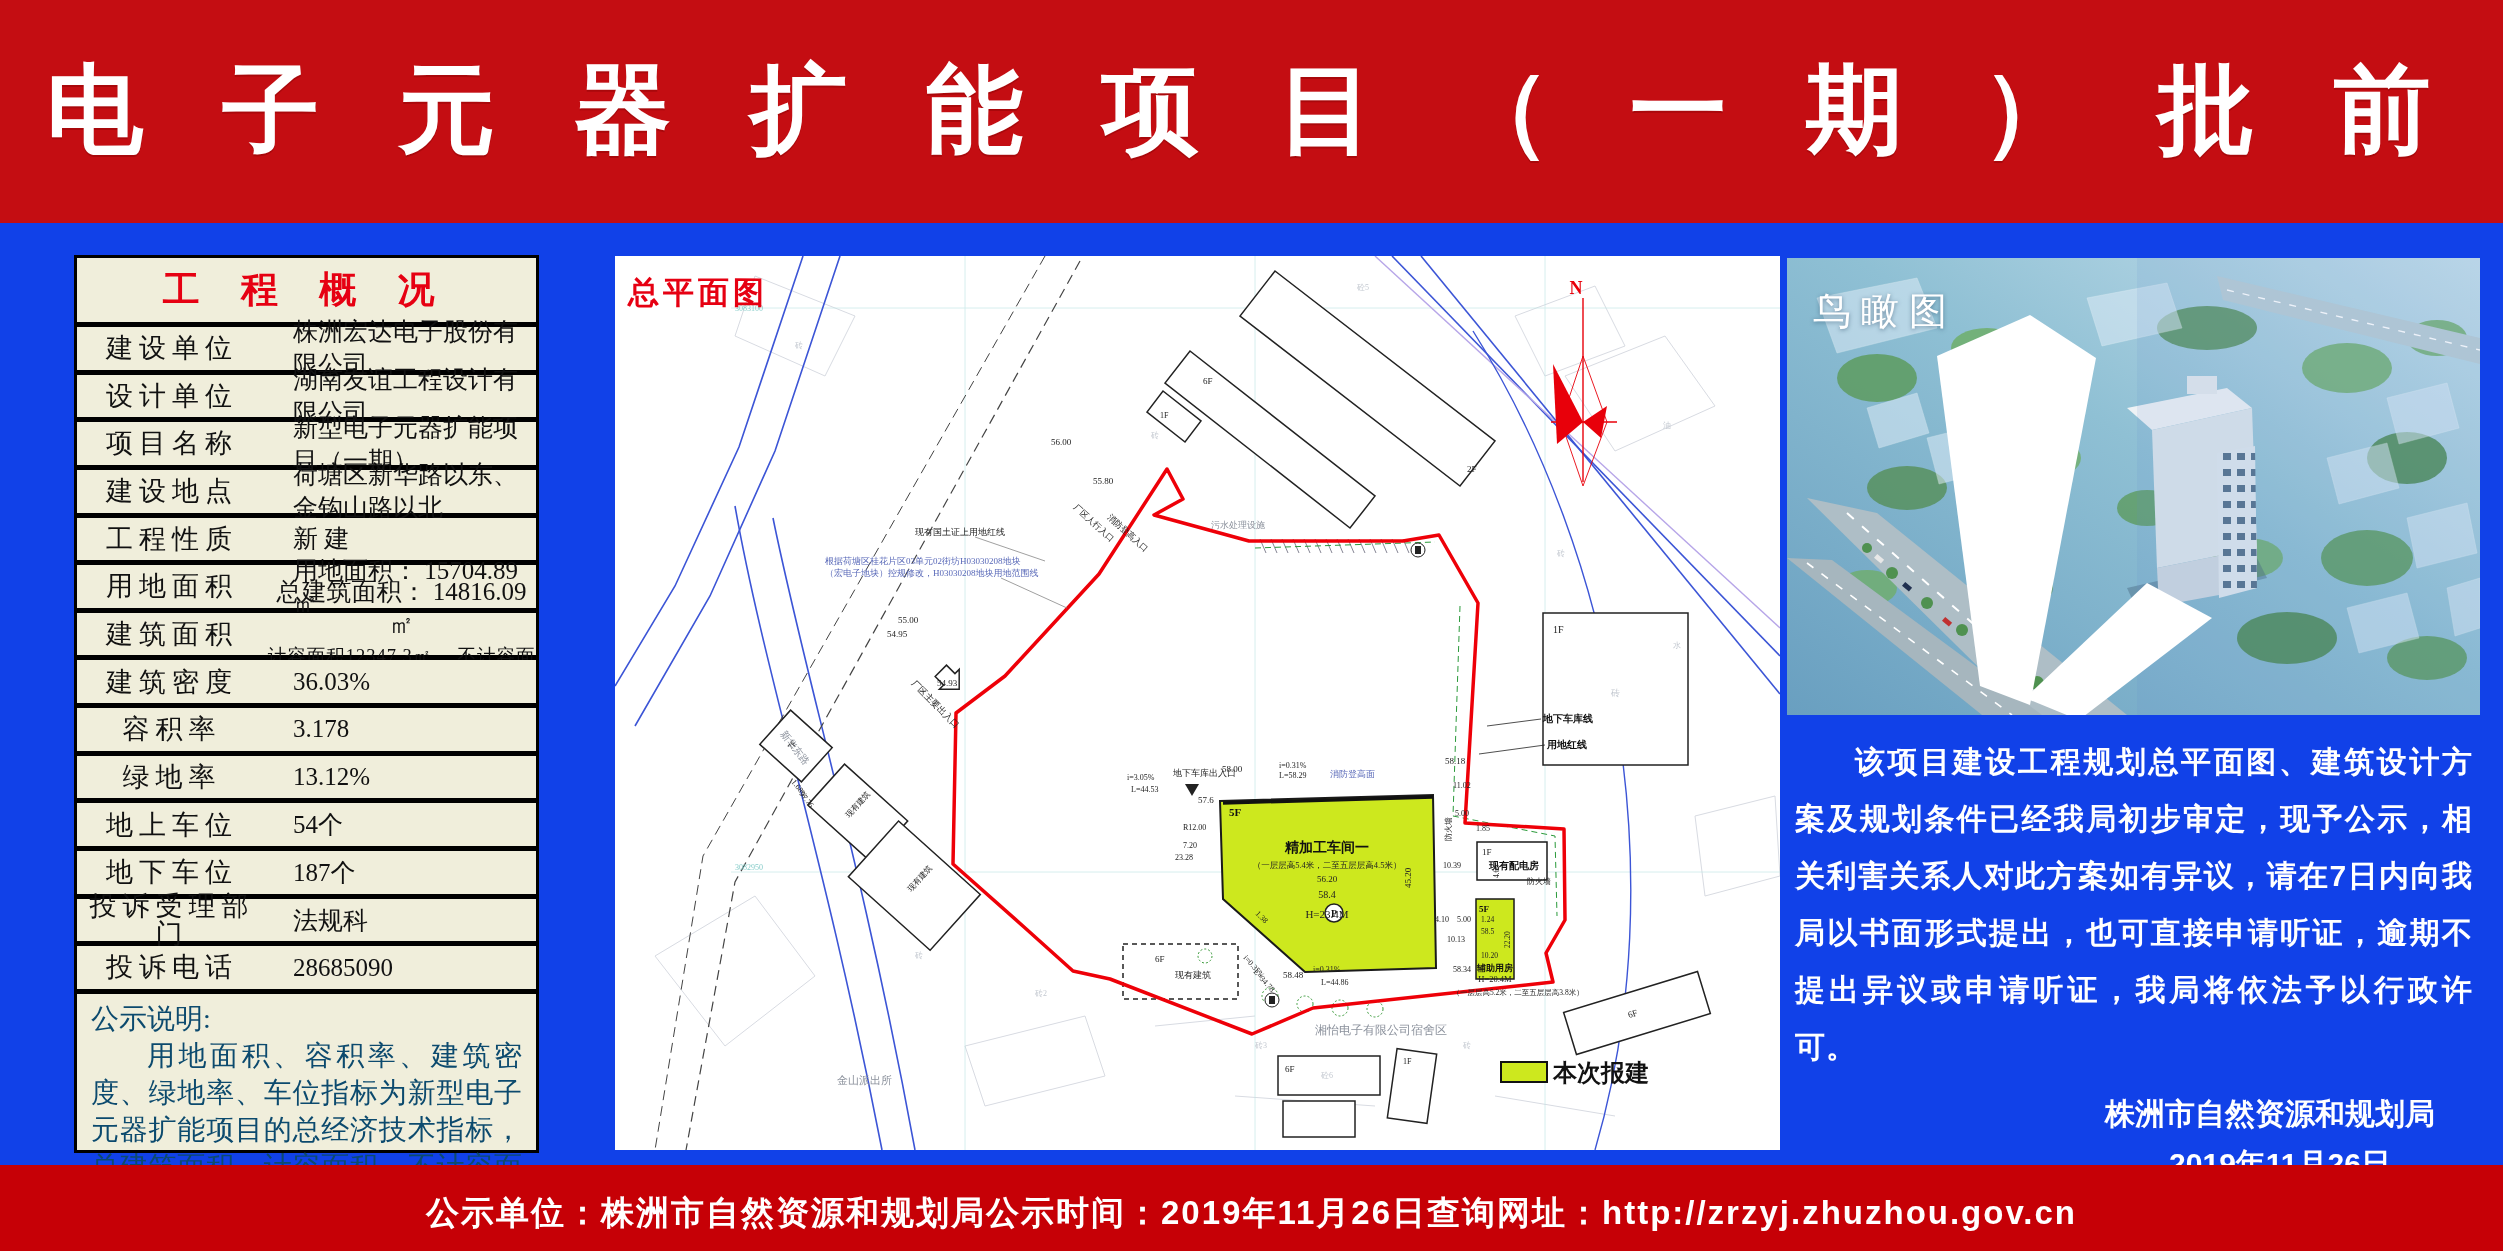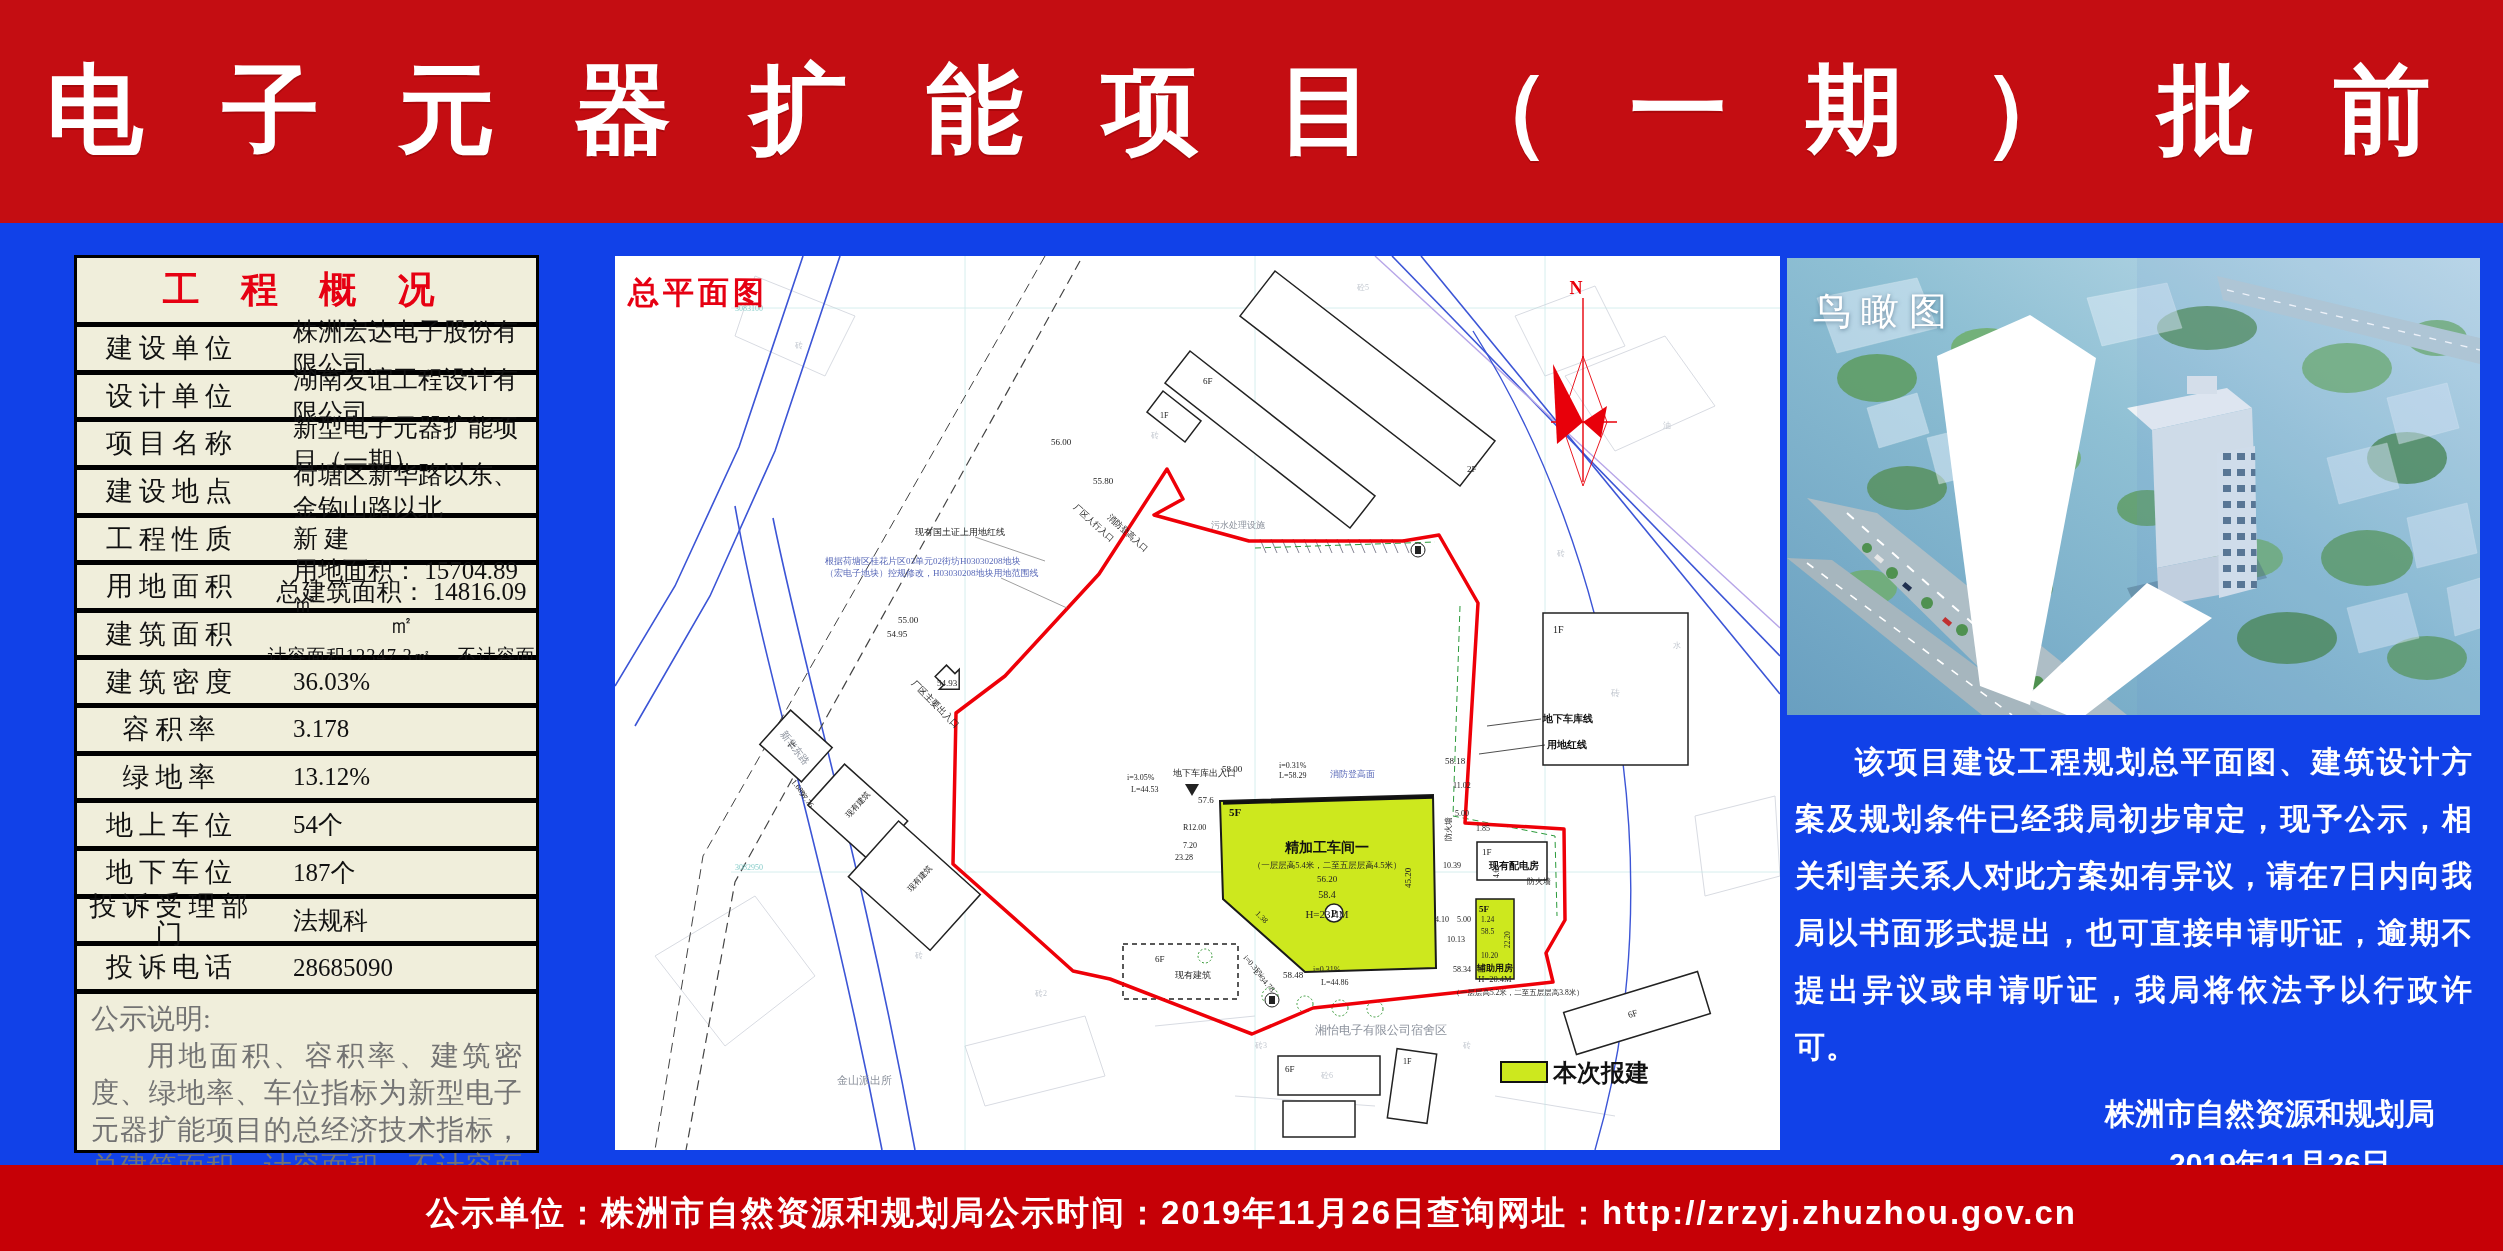--- a/index.html
+++ b/index.html
@@ -24,21 +24,21 @@
            font-family:"Liberation Serif",serif;}
   .ov-row{flex:1;display:flex;gap:0;min-height:0;}
   .ov-label{width:190px;flex:none;display:flex;align-items:center;justify-content:center;
             font-size:27px;letter-spacing:6px;color:#111;font-family:"Liberation Serif",serif;
             text-align:center;line-height:1.05;}
   .ov-value{flex:1;display:flex;flex-direction:column;justify-content:center;
             padding-left:26px;font-size:25px;color:#111;font-family:"Liberation Serif",serif;}
   .ov-value.center{padding-left:0;align-items:center;text-align:center;}
   .ov-value2{font-size:18.5px;letter-spacing:1px;margin-top:2px;}
   .ov-note{flex:none;height:156px;padding:6px 14px;font-size:28px;line-height:37px;
-           color:#737373;font-family:"Liberation Serif",serif;box-sizing:border-box;}
+           color:#0c4a6e;font-family:"Liberation Serif",serif;box-sizing:border-box;}
   .ov-note .nb{text-indent:2em;text-align:justify;}
   
   .plan{position:absolute;left:615px;top:256px;width:1165px;height:894px;background:#fff;}
   .plan-title{position:absolute;left:13px;top:16px;color:#e60012;font-size:31px;font-weight:bold;
               letter-spacing:4px;font-family:"Liberation Serif",serif;}
   .plan svg{position:absolute;left:0;top:0;}
   svg text{font-family:"Liberation Serif",serif;}
   text.d{fill:#222;} text.bld{fill:#111;font-weight:bold;}
   text.g{fill:#8b919c;} text.g2{fill:#c3c8d0;}
   text.blu{fill:#5868b8;} text.rd{fill:#e8000a;font-weight:bold;}

